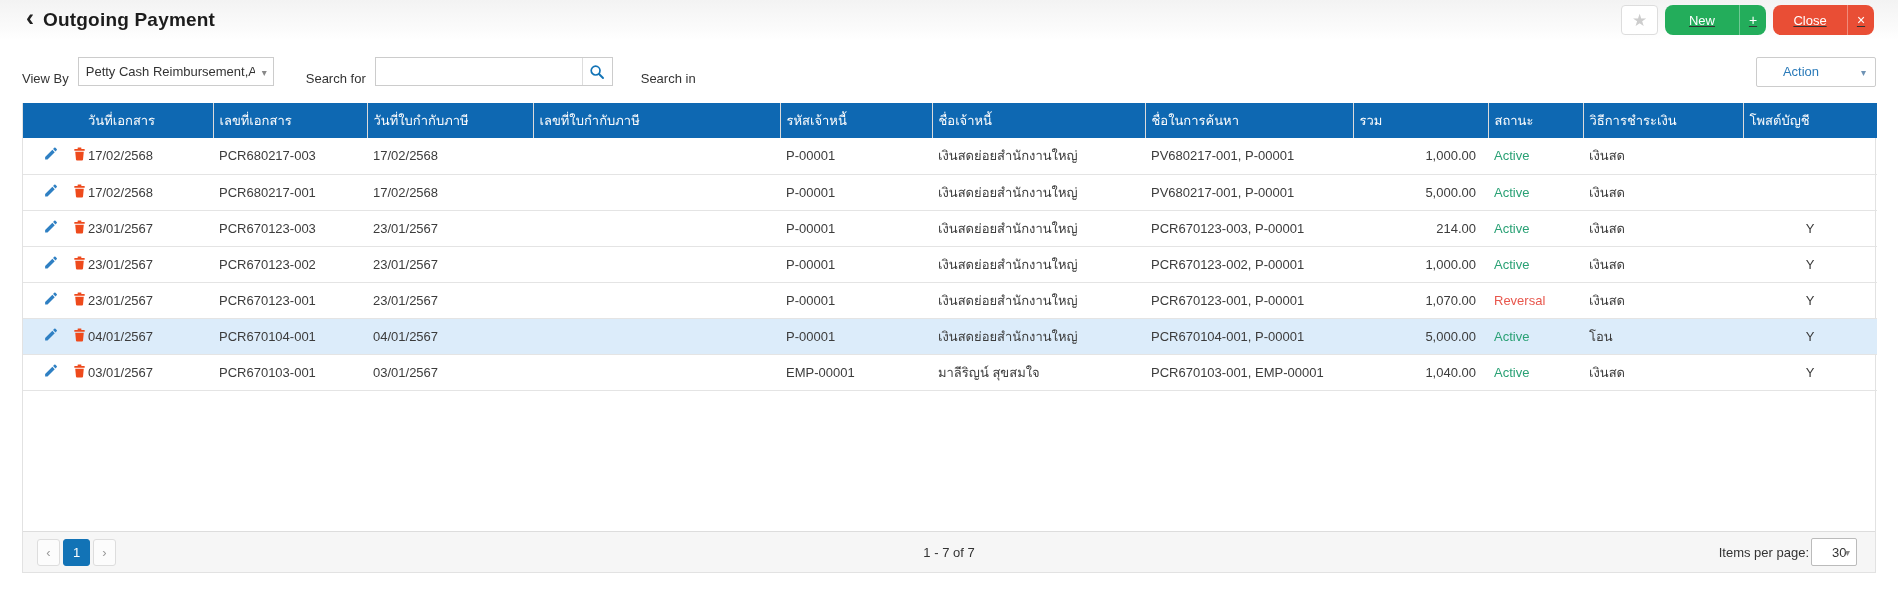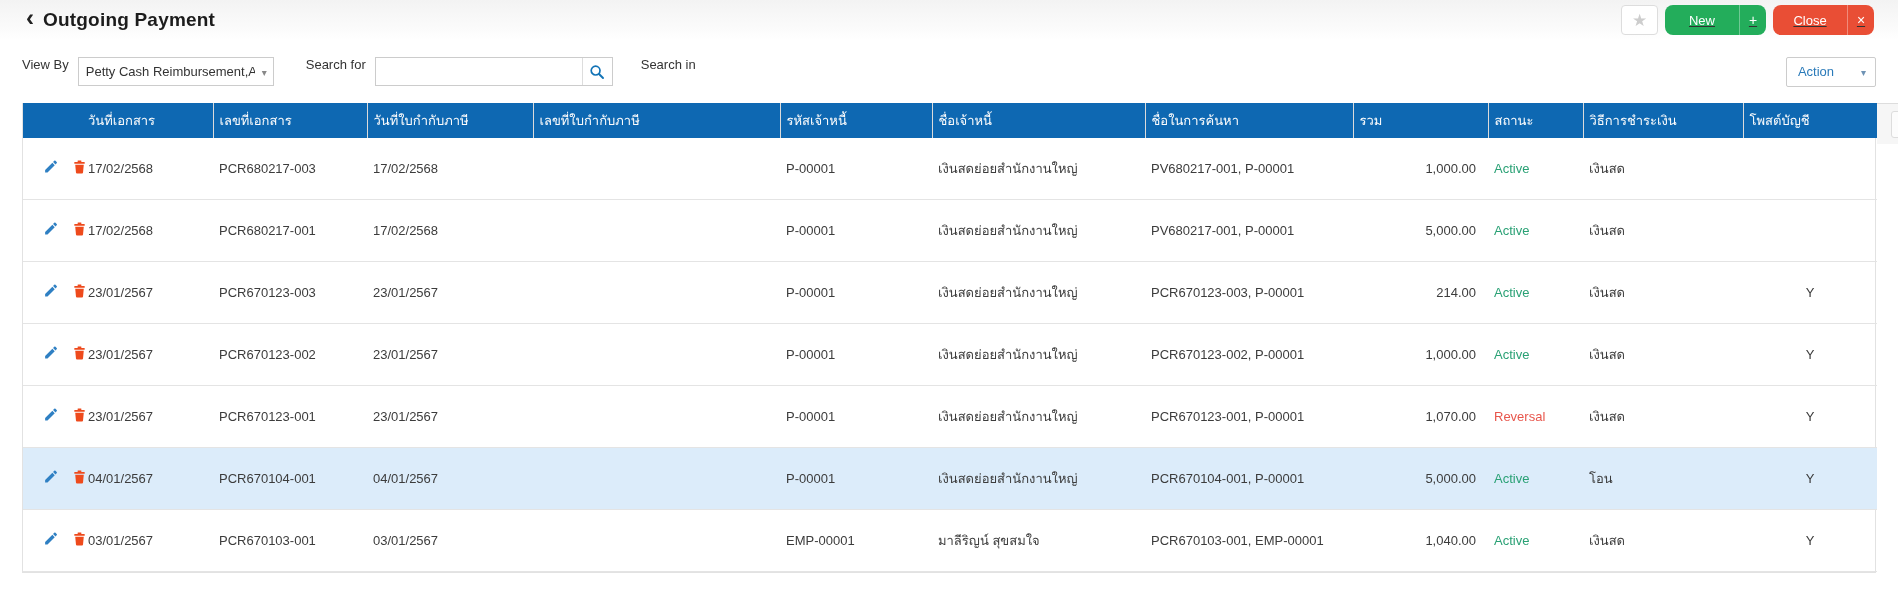--- a/index.html
+++ b/index.html
@@ -18,40 +18,40 @@
               color:#cdcdcd; font-size:17px; line-height:1; }
   .split-btn { display:flex; border-radius:8px; overflow:hidden; height:30px;text-decoration:underline; }
   .split-btn button { border:none; color:#fff; font-size:13px; cursor:pointer; font-family:inherit; }
   .split-btn .main { width:74px; }
   .split-btn .aux  { width:27px; border-left:1px solid rgba(255,255,255,.35); font-size:14px; }
   .split-btn.green button { background:var(--green); }
   .split-btn.red   button { background:var(--red); }
 
   
   .filterbar { height:63px; padding:0 22px; display:flex; align-items:center; justify-content:space-between; }
-  .f-left { display:flex; align-items:flex-start; }
+  .f-left { display:flex; align-items:flex-end; }
   .f-label { color:#333; margin-right:9px; white-space:nowrap; }
   .select-box { position:relative; width:196px; height:29px; border:1px solid #ccc; background:#fff;
                 display:flex; align-items:center; padding:0 18px 0 7px; cursor:pointer; }
   .select-box .val { white-space:nowrap; overflow:hidden; }
   .caret { position:absolute; right:6px; top:50%; transform:translateY(-50%); font-size:10px; color:#888; }
   .input-wrap { display:flex; height:29px; border:1px solid #ccc; background:#fff; align-items:stretch; }
   .input-wrap input { border:none; outline:none; padding:0 7px; font-size:13px; font-family:inherit; width:100%; background:transparent; }
   .sw1 { width:238px; margin-right:28px; }
   .sw2 { width:236px; }
   .tool-btn { width:34px; border:none; border-left:1px solid #ddd; background:#fff; cursor:pointer;
               display:flex; align-items:center; justify-content:center; }
   .gap1 { margin-left:32px; }
-  .action-btn { position:relative; width:90px; height:30px; background:#fff; border:1px solid #ccc; border-radius:2px;
+  .action-btn { position:relative; width:120px; height:30px; background:#fff; border:1px solid #ccc; border-radius:2px;
                 color:var(--linkblue); font-size:13px; cursor:pointer; font-family:inherit; padding-right:30px; }
   .action-btn .caret { color:#6f93b5; right:9px; }
 
   
   .grid { position:absolute; left:22px; right:22px; top:103px; height:470px;
-          display:flex; flex-direction:row; border:1px solid #e2e2e2; border-top:none; background:#fff; }
+          display:flex; flex-direction:column; border:1px solid #e2e2e2; border-top:none; background:#fff; }
   table { border-collapse:collapse; table-layout:fixed; width:100%; }
   thead th { background:var(--headerblue); color:#fdfdfd; font-weight:400; font-size:13px; height:35px;
              text-align:left; padding:0 6px; border-right:1px solid rgba(0,0,0,.14); overflow:hidden; white-space:nowrap; }
   thead th:last-child { border-right:none; }
   thead th.c-actions { border-right:none; }
   tbody td { height:36px; border-bottom:1px solid #e4e4e4; padding:0 6px; white-space:nowrap; color:#3c3c3c; }
   tbody tr.hl td { background:var(--rowhl); }
   .c-actions { padding:0 0 0 18px; }
   .c-right { text-align:right; padding-right:12px !important; }
   .c-center { text-align:center; }

